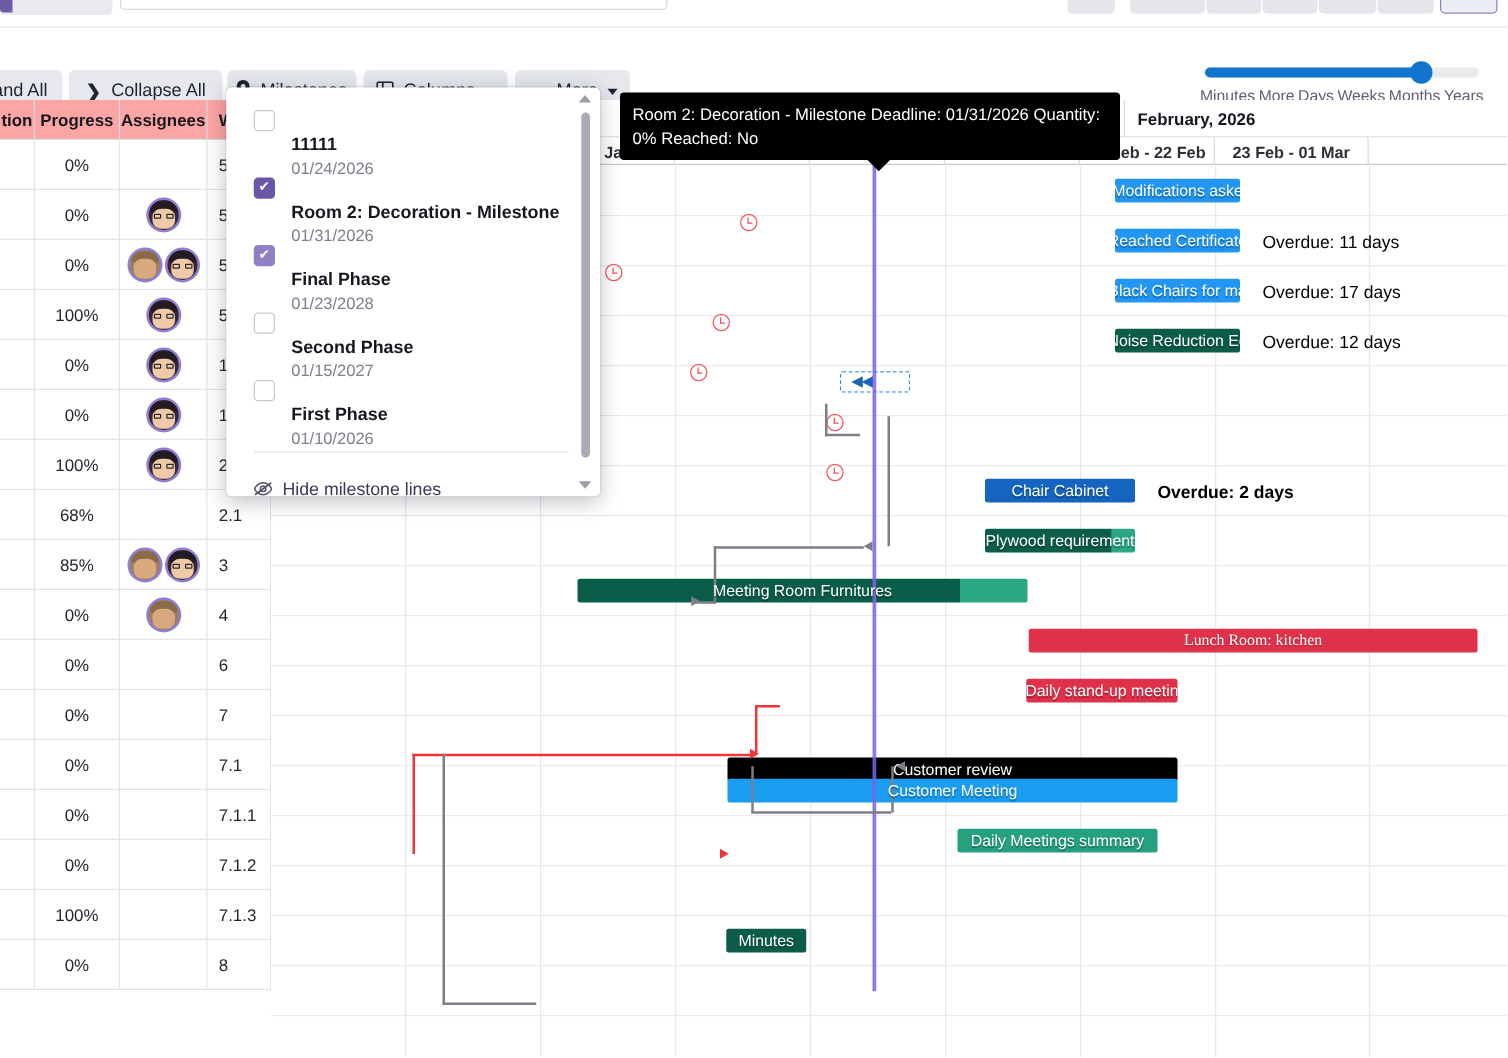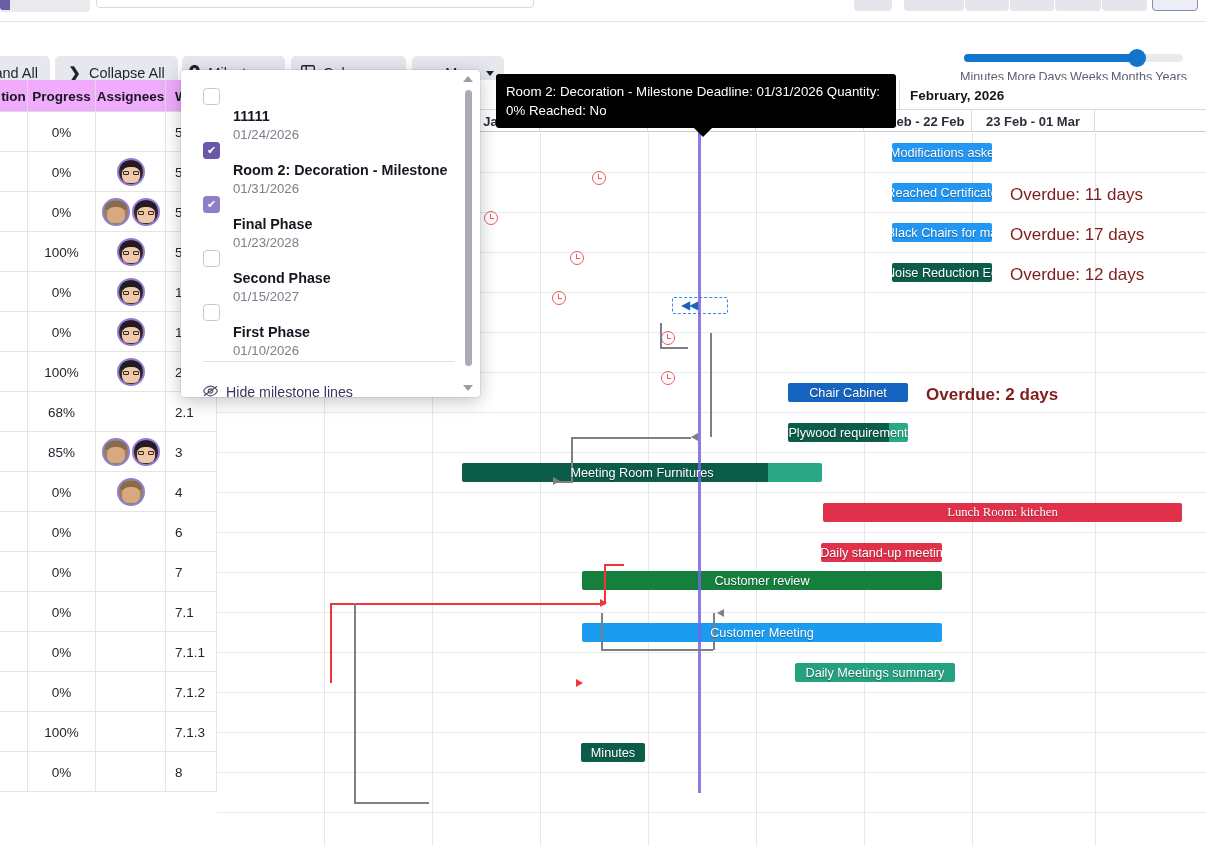--- a/index.html
+++ b/index.html
@@ -43,21 +43,21 @@
   .slider-fill { position: absolute; left: 0; top: 0; height: 8px; border-radius: 5px; }
   .slider-knob { position: absolute; top: -5px; width: 18px; height: 18px; border-radius: 50%; }
   .zoom-labels { display: flex; justify-content: space-between; margin-top: 8px; width: 227px; margin-left: -4px; }
   .zoom-labels span { font-size: 12.6px; color: #5b6170; }
 
   
   .grid-area { position: absolute; left: 0; top: 80px; width: 1206px; height: 766px; overflow: hidden; }
 
   
   .left-table { position: absolute; left: 0; top: 0; width: 217px; height: 766px; background: #fff; }
-  .lt-header { display: flex; height: 32px; background: #f0abfc; border-bottom: 1px solid #d9dbe0; }
+  .lt-header { display: flex; height: 32px; background: #fca5a5; border-bottom: 1px solid #d9dbe0; }
   .lt-header .cell { display: flex; align-items: center; justify-content: center;
       font-size: 13.5px; font-weight: bold; color: #14171f; border-right: 1px solid #d9dbe0; height: 32px; }
   .lt-row { display: flex; height: 40px; border-bottom: 1px solid #e3e5e9; }
   .lt-row .cell { display: flex; align-items: center; height: 40px; border-right: 1px solid #e3e5e9; }
   .c-dur { width: 28px; justify-content: center; }
   .c-prog { width: 68px; justify-content: center; font-size: 13.5px; color: #22262f; }
   .c-assign { width: 70px; justify-content: center; gap: 2px; }
   .c-wbs { width: 51px; justify-content: flex-start; padding-left: 9px; font-size: 13.5px; color: #22262f; }
 
   .avatar { width: 28px; height: 28px; border-radius: 50%; position: relative; overflow: hidden;
@@ -89,21 +89,21 @@
   .tl-body { position: absolute; left: 0; top: 53px; width: 989px; height: 762px; }
   .tl-vline { position: absolute; top: 0; width: 1px; height: 713px; background: #e6e8ec; }
   .tl-hline { position: absolute; left: 0; width: 989px; height: 1px; background: #e9ebee; }
   .today-line { position: absolute; top: -53px; width: 2.5px; height: 766px; background: #7b63e8; opacity: .85; }
 
   .bar { position: absolute; height: 19px; border-radius: 2px; display: flex; align-items: center;
          justify-content: center; font-size: 12.7px; color: #fff; white-space: nowrap;
          overflow: hidden; cursor: pointer; }
   .bar .bar-lbl { padding: 0 4px; text-shadow: 0 1px 1px rgba(0,0,0,.35); }
   .bar-prog { position: absolute; left: 0; top: 0; height: 19px; border-radius: 2px 0 0 2px; }
-  .overdue { position: absolute; font-size: 17px; color: #7f1d1d; white-space: nowrap; }
+  .overdue { position: absolute; font-size: 14px; color: #000000; white-space: nowrap; }
 
   .clock-ic { position: absolute; width: 14px; height: 14px; border: 1.6px solid #f0575f;
               border-radius: 50%; }
   .clock-ic::before { content: ""; position: absolute; left: 5.2px; top: 2.4px; width: 1.3px; height: 4.4px;
               background: #f0575f; }
   .clock-ic::after { content: ""; position: absolute; left: 5.4px; top: 5.8px; width: 3.4px; height: 1.3px;
               background: #f0575f; }
 
   .link { position: absolute; }
 
@@ -461,27 +461,27 @@
           <div class="bar" style="left: 245px; width: 360px; top: 330px; background: rgb(42, 168, 132);">
             <div class="bar-prog" style="width: 85%; background: rgb(11, 92, 72);"></div>
             <span class="bar-lbl" style="position: relative; z-index: 2;">Meeting Room Furnitures</span>
           </div>
           <div class="bar" style="left: 606px; width: 359px; top: 370px; background: rgb(224, 49, 75); font-family: Liberation Serif, serif;">
             <span class="bar-lbl" style="position: relative; z-index: 2;">Lunch Room: kitchen</span>
           </div>
           <div class="bar" style="left: 604px; width: 121px; top: 410px; background: rgb(224, 49, 75);">
             <span class="bar-lbl" style="position: relative; z-index: 2;">Daily stand-up meetin</span>
           </div>
-          <div class="bar" style="left: 365px; width: 360px; top: 438px; background: #15803d;">
+          <div class="bar" style="left: 365px; width: 360px; top: 473px; background: #000000;">
             <span class="bar-lbl" style="position: relative; z-index: 2;">Customer review</span>
           </div>
           <div class="bar" style="left: 365px; width: 360px; top: 490px; background: rgb(26, 156, 240);">
             <span class="bar-lbl" style="position: relative; z-index: 2;">Customer Meeting</span>
           </div>
-          <div class="bar" style="left: 578px; width: 160px; top: 530px; background: rgb(38, 161, 127);">
+          <div class="bar" style="left: 549px; width: 160px; top: 530px; background: rgb(38, 161, 127);">
             <span class="bar-lbl" style="position: relative; z-index: 2;">Daily Meetings summary</span>
           </div>
           <div class="bar" style="left: 364px; width: 64px; top: 610px; background: rgb(11, 92, 72);">
             <span class="bar-lbl" style="position: relative; z-index: 2;">Minutes</span>
           </div>
           <div class="clock-ic" style="left: 375px; top: 38px;"></div>
           <div class="clock-ic" style="left: 267px; top: 78px;"></div>
           <div class="clock-ic" style="left: 353px; top: 118px;"></div>
           <div class="clock-ic" style="left: 335px; top: 158px;"></div>
           <div class="clock-ic" style="left: 444px; top: 198px;"></div>

